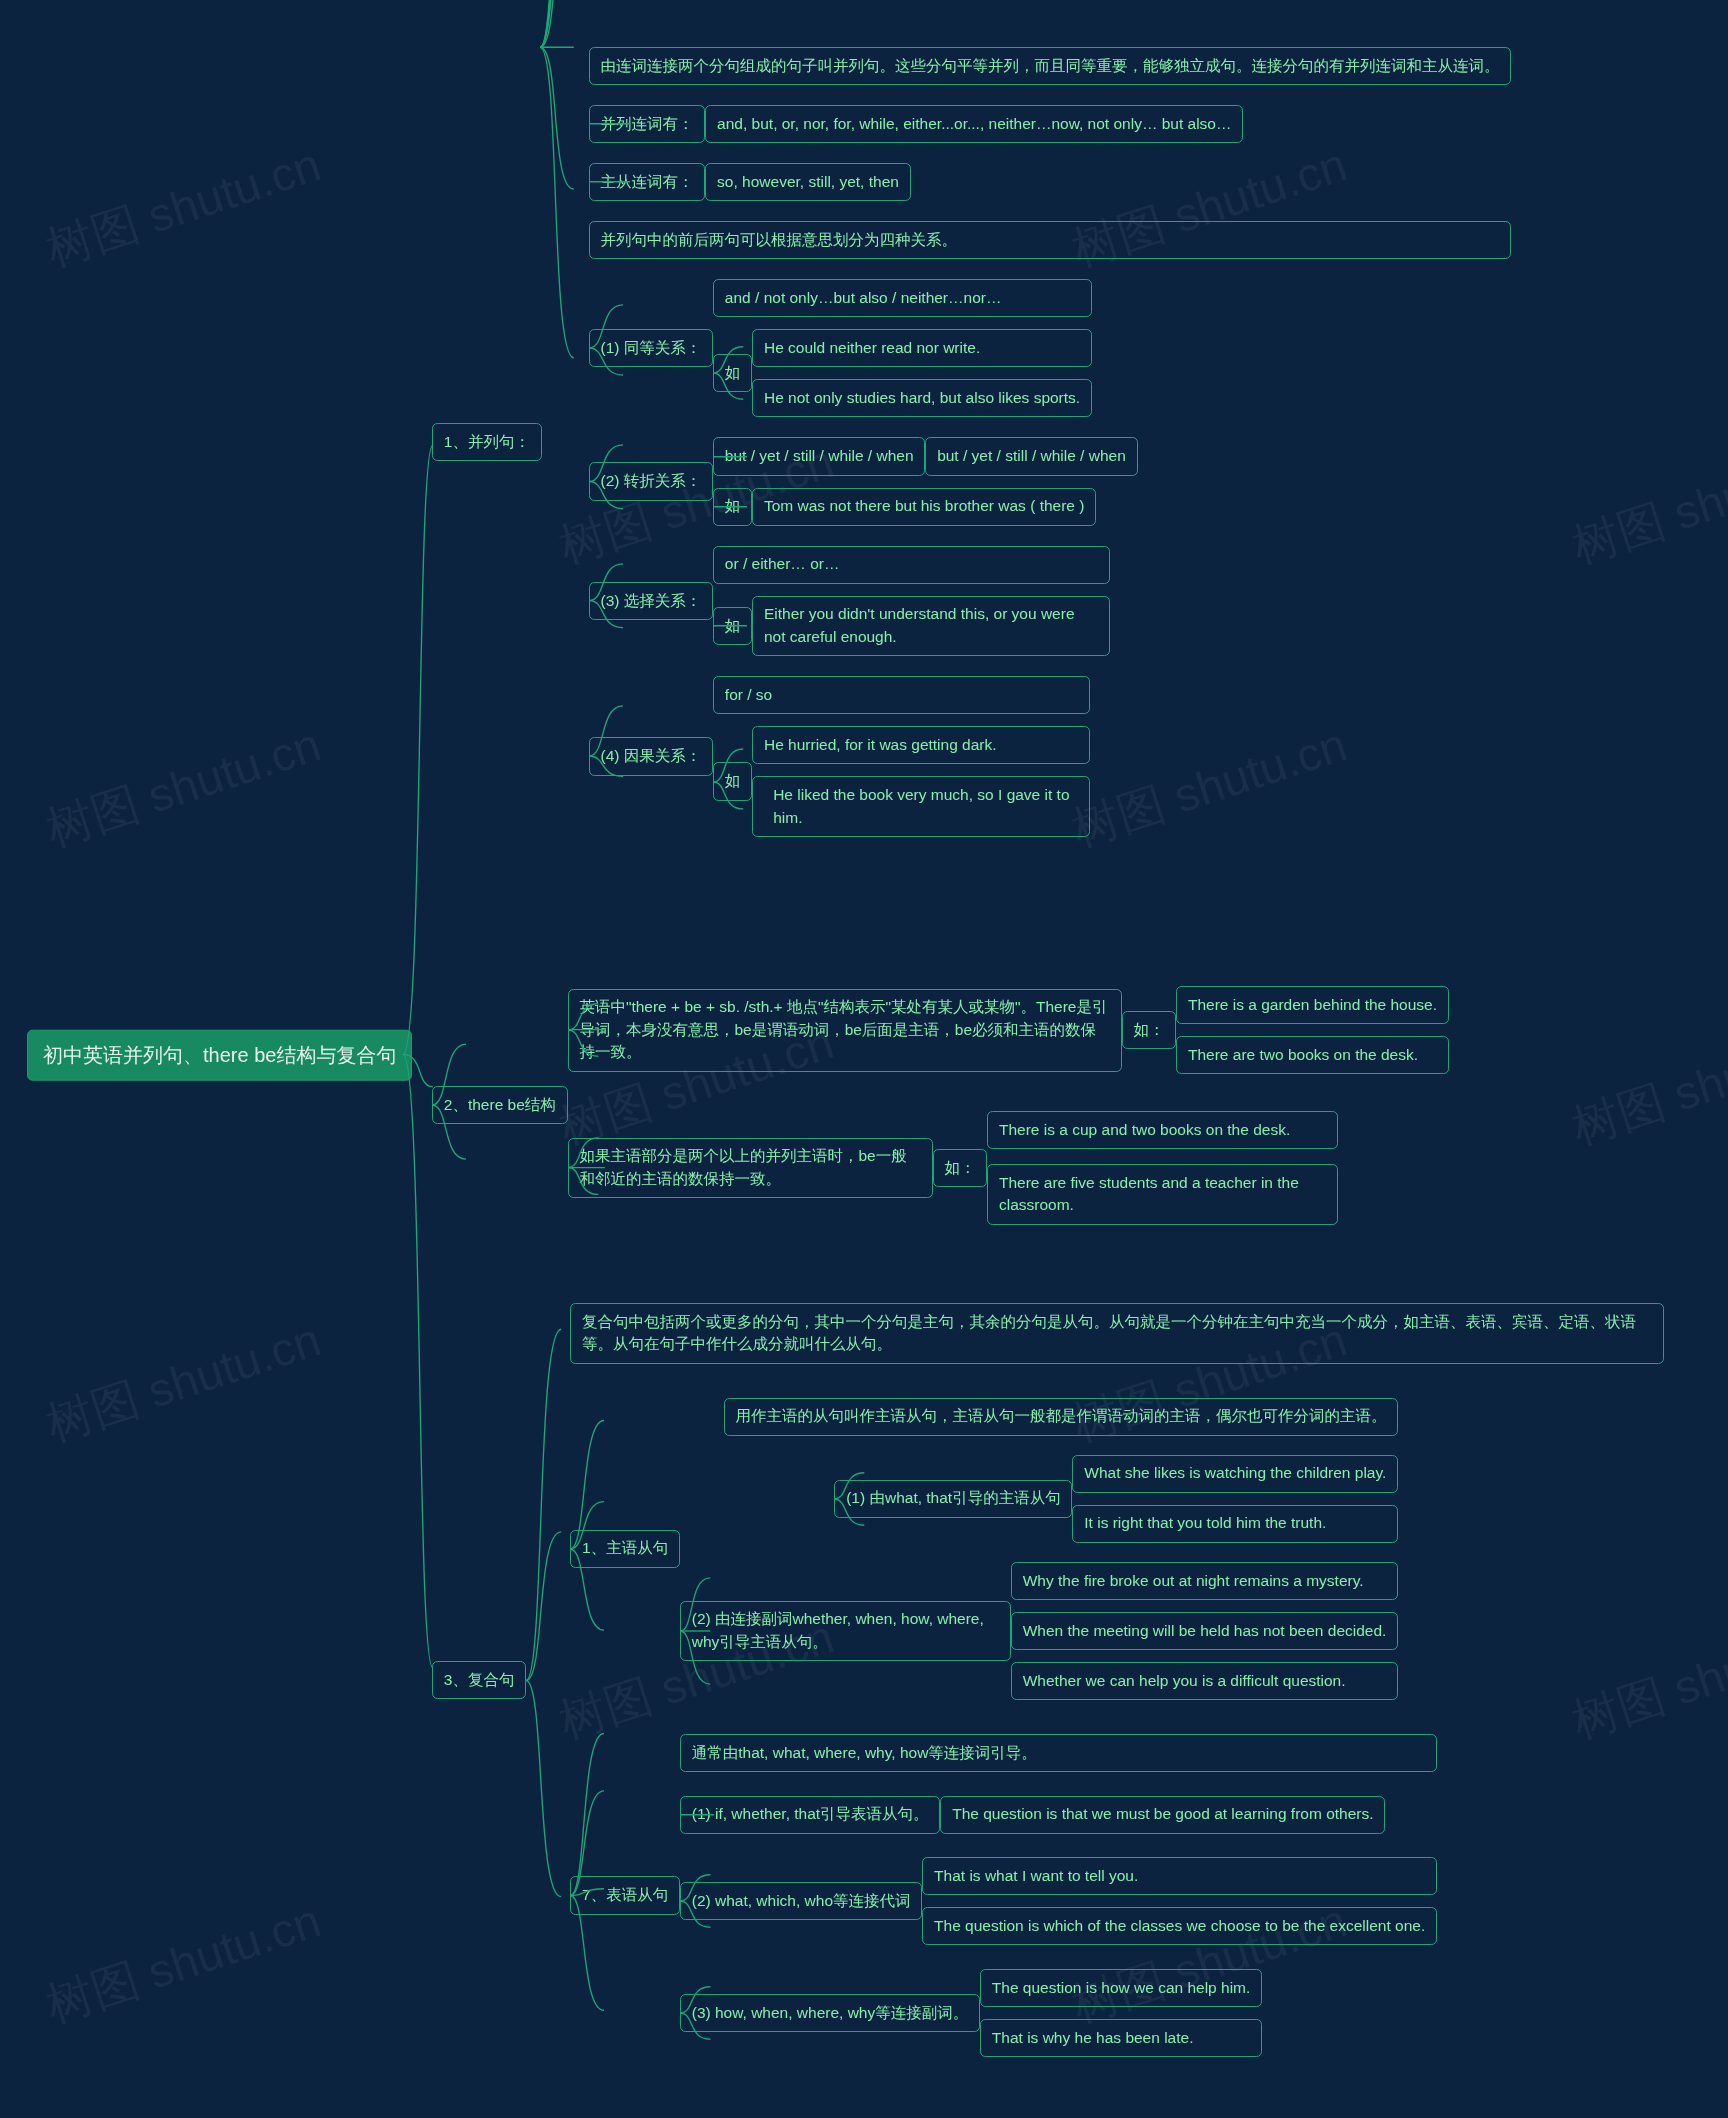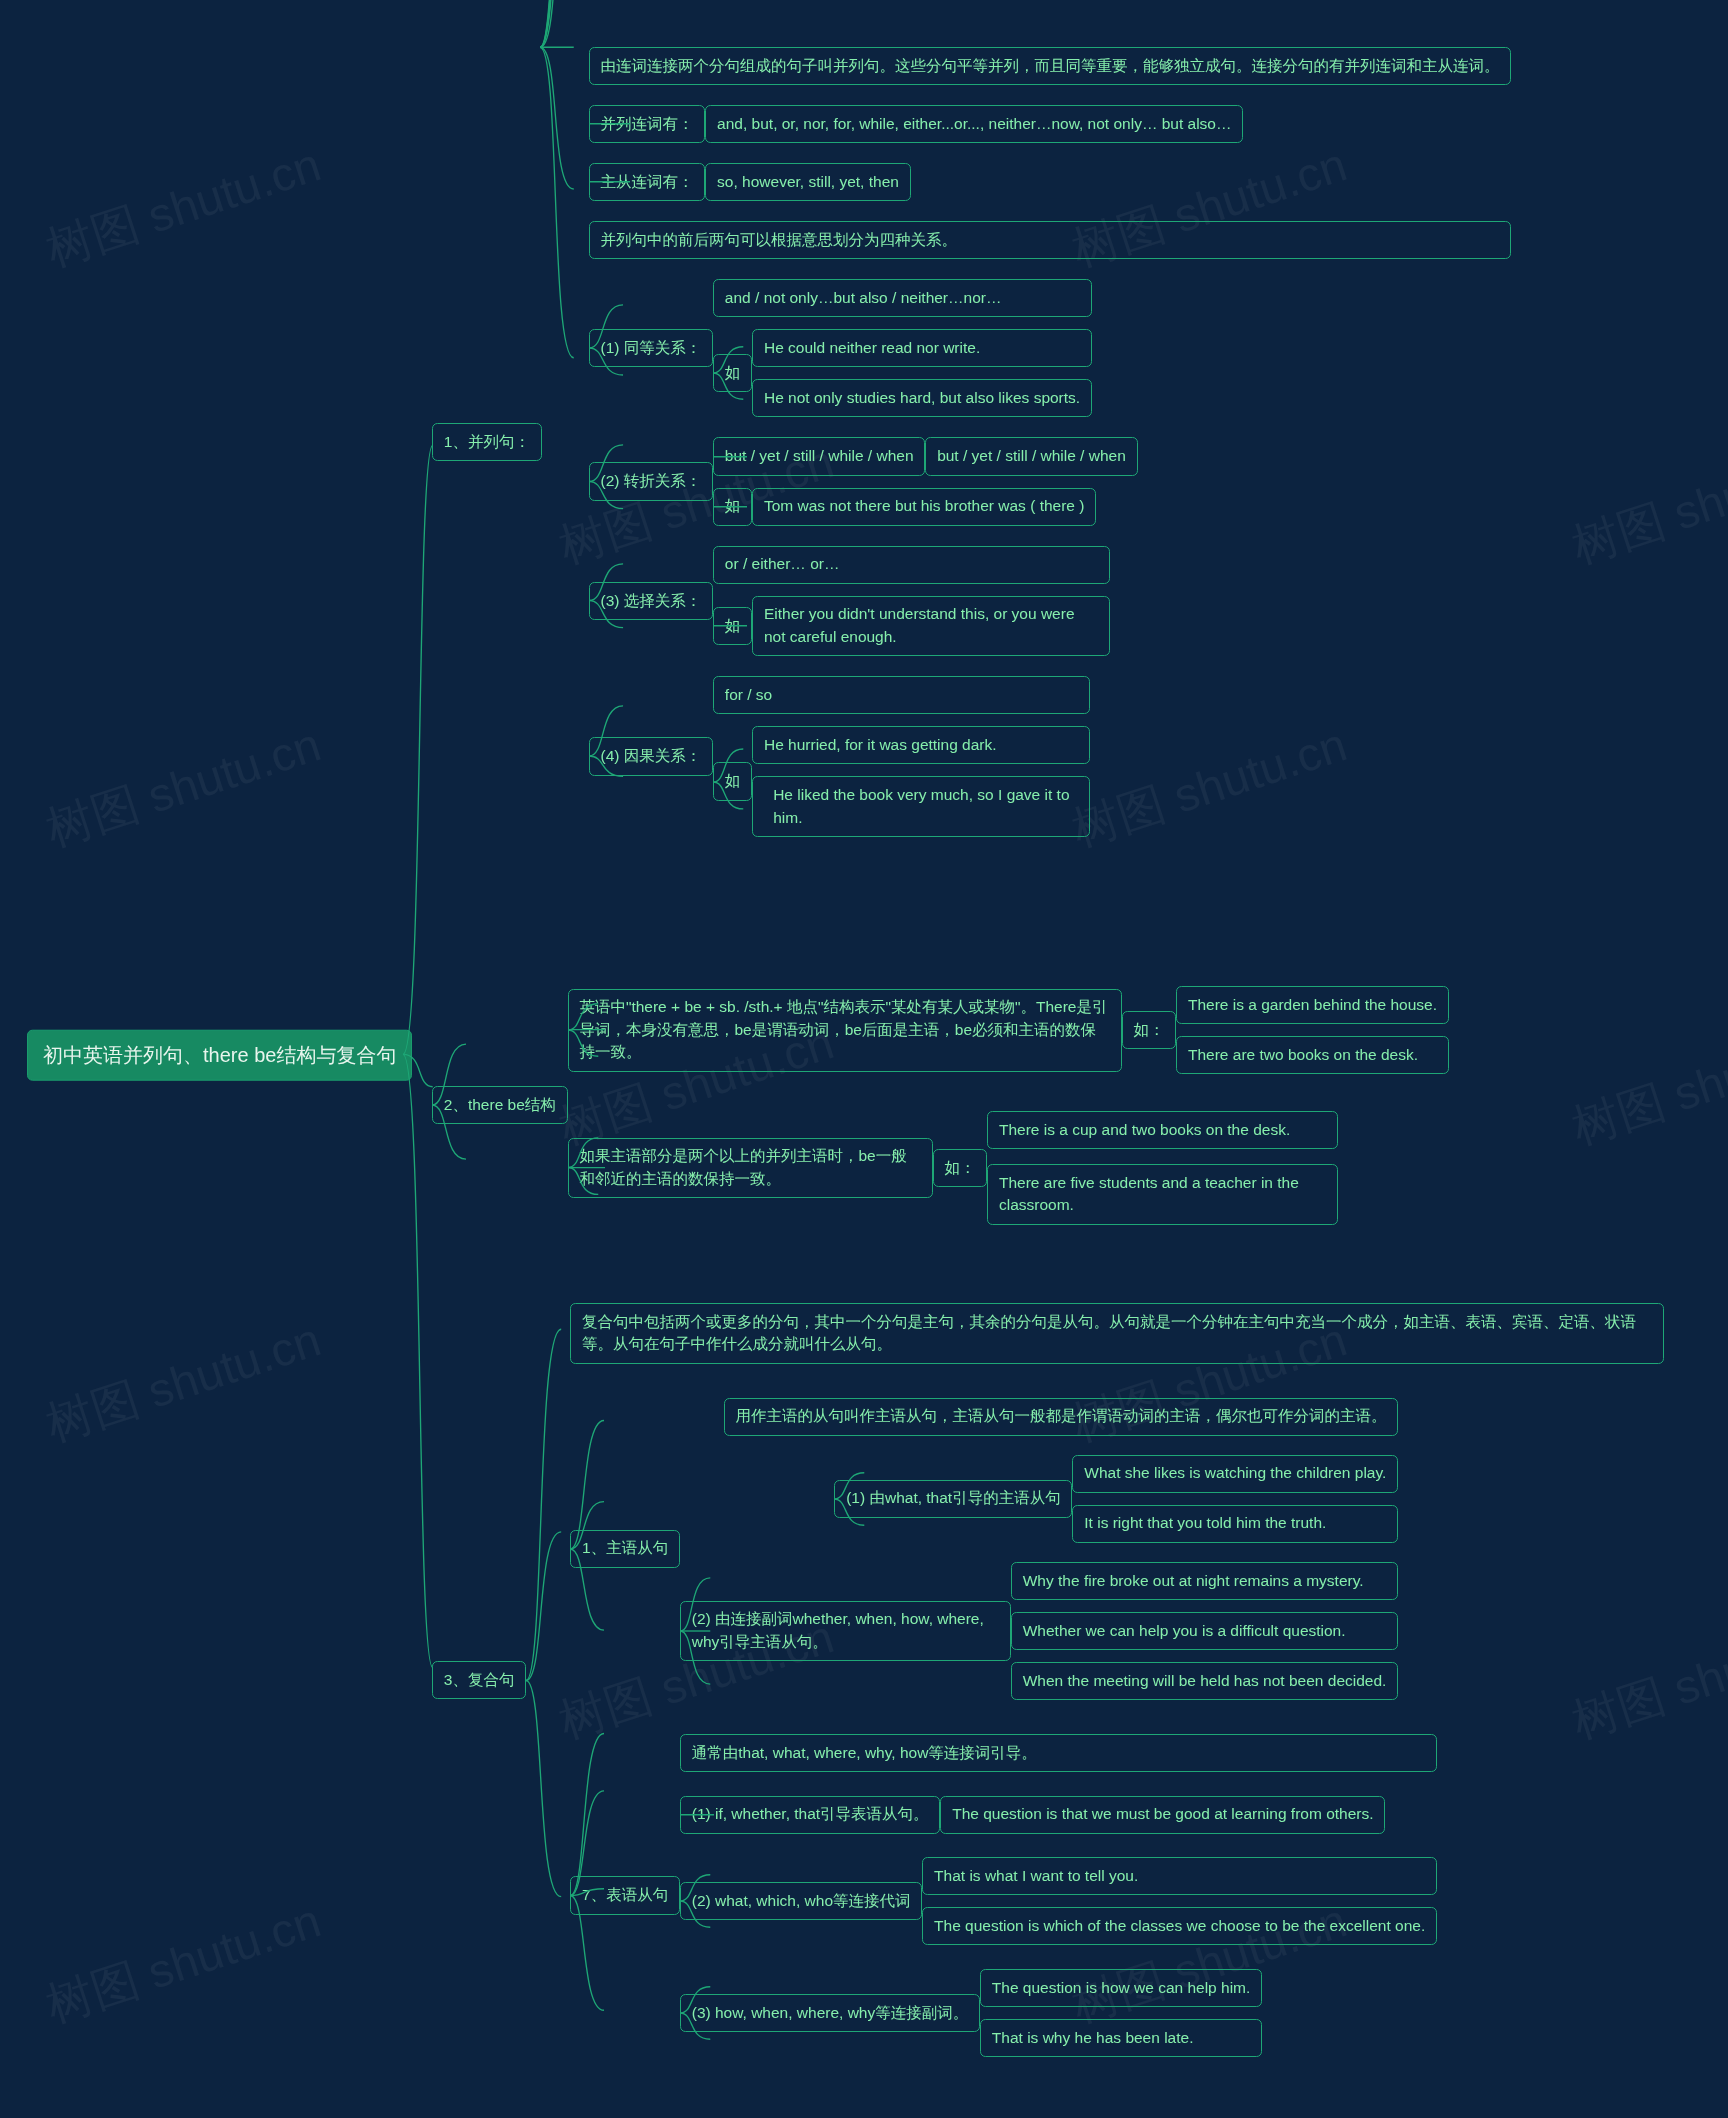--- a/index.html
+++ b/index.html
@@ -306,22 +306,22 @@
           </div>
           <div class="row">
             <div class="node wrap" style="max-width:331px;">(2) 由连接副词whether, when, how, where, why引导主语从句。</div>
             <svg class="connector" style="width:37px;height:128px;" viewBox="0 0 55 190" width="37" height="128">
               <path d="M0 95 C22 95 12 16 45 16" stroke="#1ea776" stroke-width="2" fill="none"></path>
               <path d="M0 95 C22 95 12 95 45 95" stroke="#1ea776" stroke-width="2" fill="none"></path>
               <path d="M0 95 C22 95 12 174 45 174" stroke="#1ea776" stroke-width="2" fill="none"></path>
             </svg>
             <div class="children tight" style="margin-left:0;">
               <div class="node">Why the fire broke out at night remains a mystery.</div>
+              <div class="node">When the meeting will be held has not been decided.</div>
               <div class="node">Whether we can help you is a difficult question.</div>
-              <div class="node">When the meeting will be held has not been decided.</div>
             </div>
           </div>
         </div>
       </div>
 
       <div class="row">
         <div class="node">7、表语从句</div>
         <svg class="connector" style="width:41px;height:351px;" viewBox="0 0 60 520" width="41" height="351">
           <path d="M0 260 C25 260 15 20 50 20" stroke="#1ea776" stroke-width="2" fill="none"></path>
           <path d="M0 260 C25 260 15 105 50 105" stroke="#1ea776" stroke-width="2" fill="none"></path>

